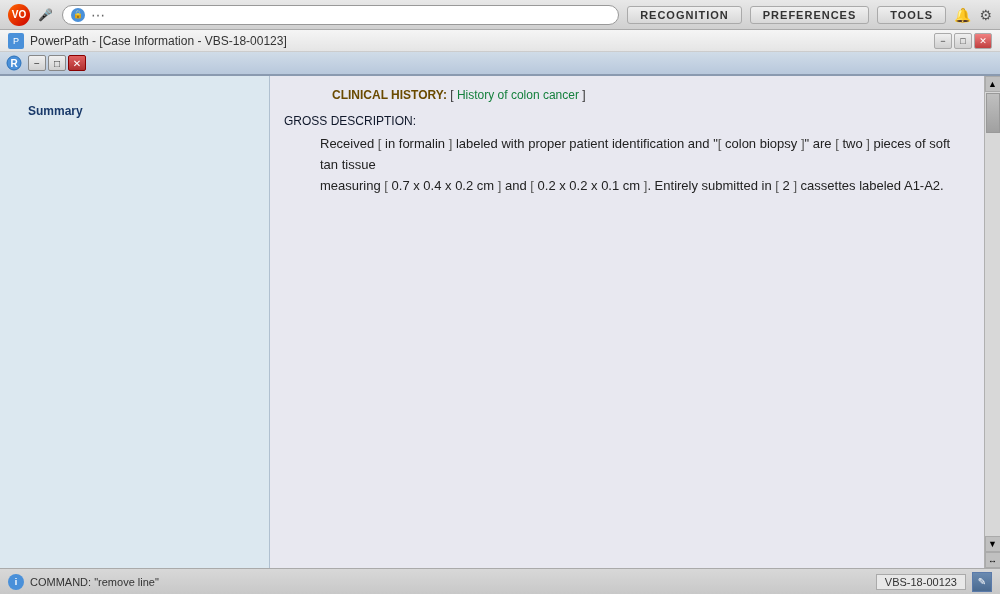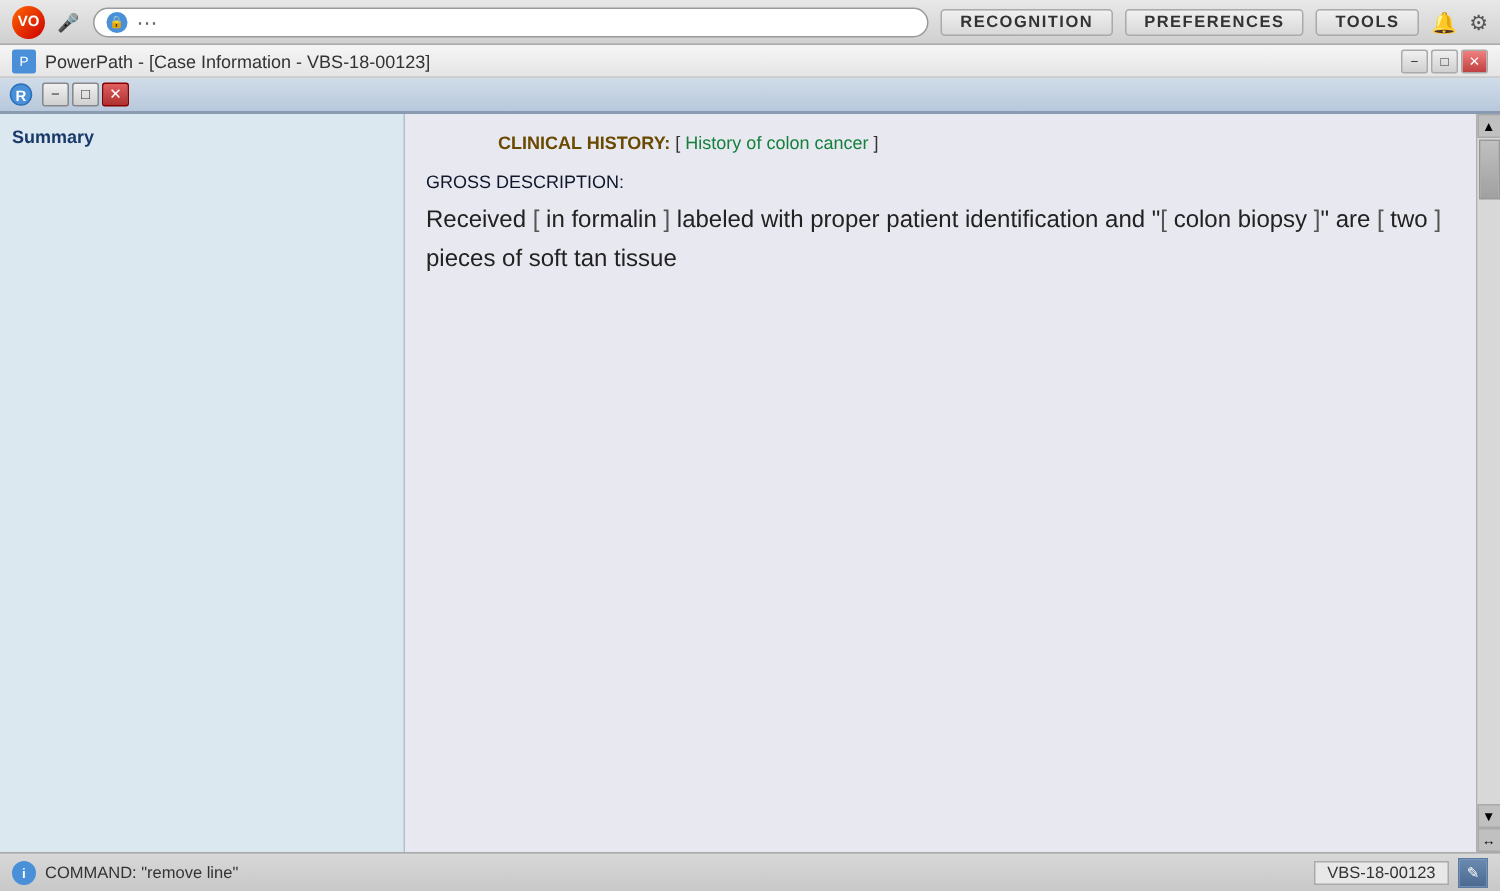--- a/index.html
+++ b/index.html
@@ -137,21 +137,21 @@
       display: flex;
       height: calc(594px - 30px - 22px - 24px - 26px);
       background: #e8e8e8;
     }
 
     
     .sidebar {
       width: 270px;
       background: #dce8f0;
       border-right: 1px solid #b0c0d0;
-      padding: 4px;
+      padding: 24px;
       flex-shrink: 0;
     }
     .sidebar-item {
       font-size: 12px;
       font-weight: bold;
       color: #1a3a6a;
       padding: 4px;
     }
 
     
@@ -199,23 +199,24 @@
     .highlight-text { color: #15803d; }
 
     .gross-desc-label {
       font-size: 12px;
       font-weight: normal;
       color: #0f172a;
       margin-top: 10px;
       margin-bottom: 6px;
     }
     .gross-desc-content {
-      font-size: 16px;
+      font-size: 13px;
       color: #222;
       line-height: 1.6;
+      margin-left: 36px;
     }
     .gross-bracket { color: #555; }
 
     
     .status-bar {
       height: 26px;
       background: linear-gradient(to bottom, #d8d8d8, #c8c8c8);
       border-top: 1px solid #aaa;
       display: flex;
       align-items: center;
@@ -308,20 +309,21 @@
       <span class="clinical-history-label">CLINICAL HISTORY:</span>
       <span class="bracket"> [ </span>
       <span class="highlight-text">History of colon cancer</span>
       <span class="bracket"> ]</span>
     </div>
 
     <div style="margin-top:12px;">
       <div class="gross-desc-label">GROSS DESCRIPTION:</div>
       <div class="gross-desc-content">
         <span>Received <span class="gross-bracket">[</span> in formalin <span class="gross-bracket">]</span> labeled with proper patient identification and "<span class="gross-bracket">[</span> colon biopsy <span class="gross-bracket">]</span>" are <span class="gross-bracket">[</span> two <span class="gross-bracket">]</span> pieces of soft tan tissue</span><br>
+        <span>measuring <span class="gross-bracket">[</span> 0.7 x 0.4 x 0.2 cm <span class="gross-bracket">]</span> and <span class="gross-bracket">[</span> 0.2 x 0.2 x 0.1 cm <span class="gross-bracket">]</span>. Entirely submitted in <span class="gross-bracket">[</span> 2 <span class="gross-bracket">]</span> cassettes labeled A1-A2.</span>
       </div>
     </div>
   </div>
 
   <div class="scroll-area">
     <div class="scroll-top-arrow">▲</div>
     <div class="scroll-track">
       <div class="scroll-thumb"></div>
     </div>
     <div class="scroll-bottom-arrow">▼</div>

